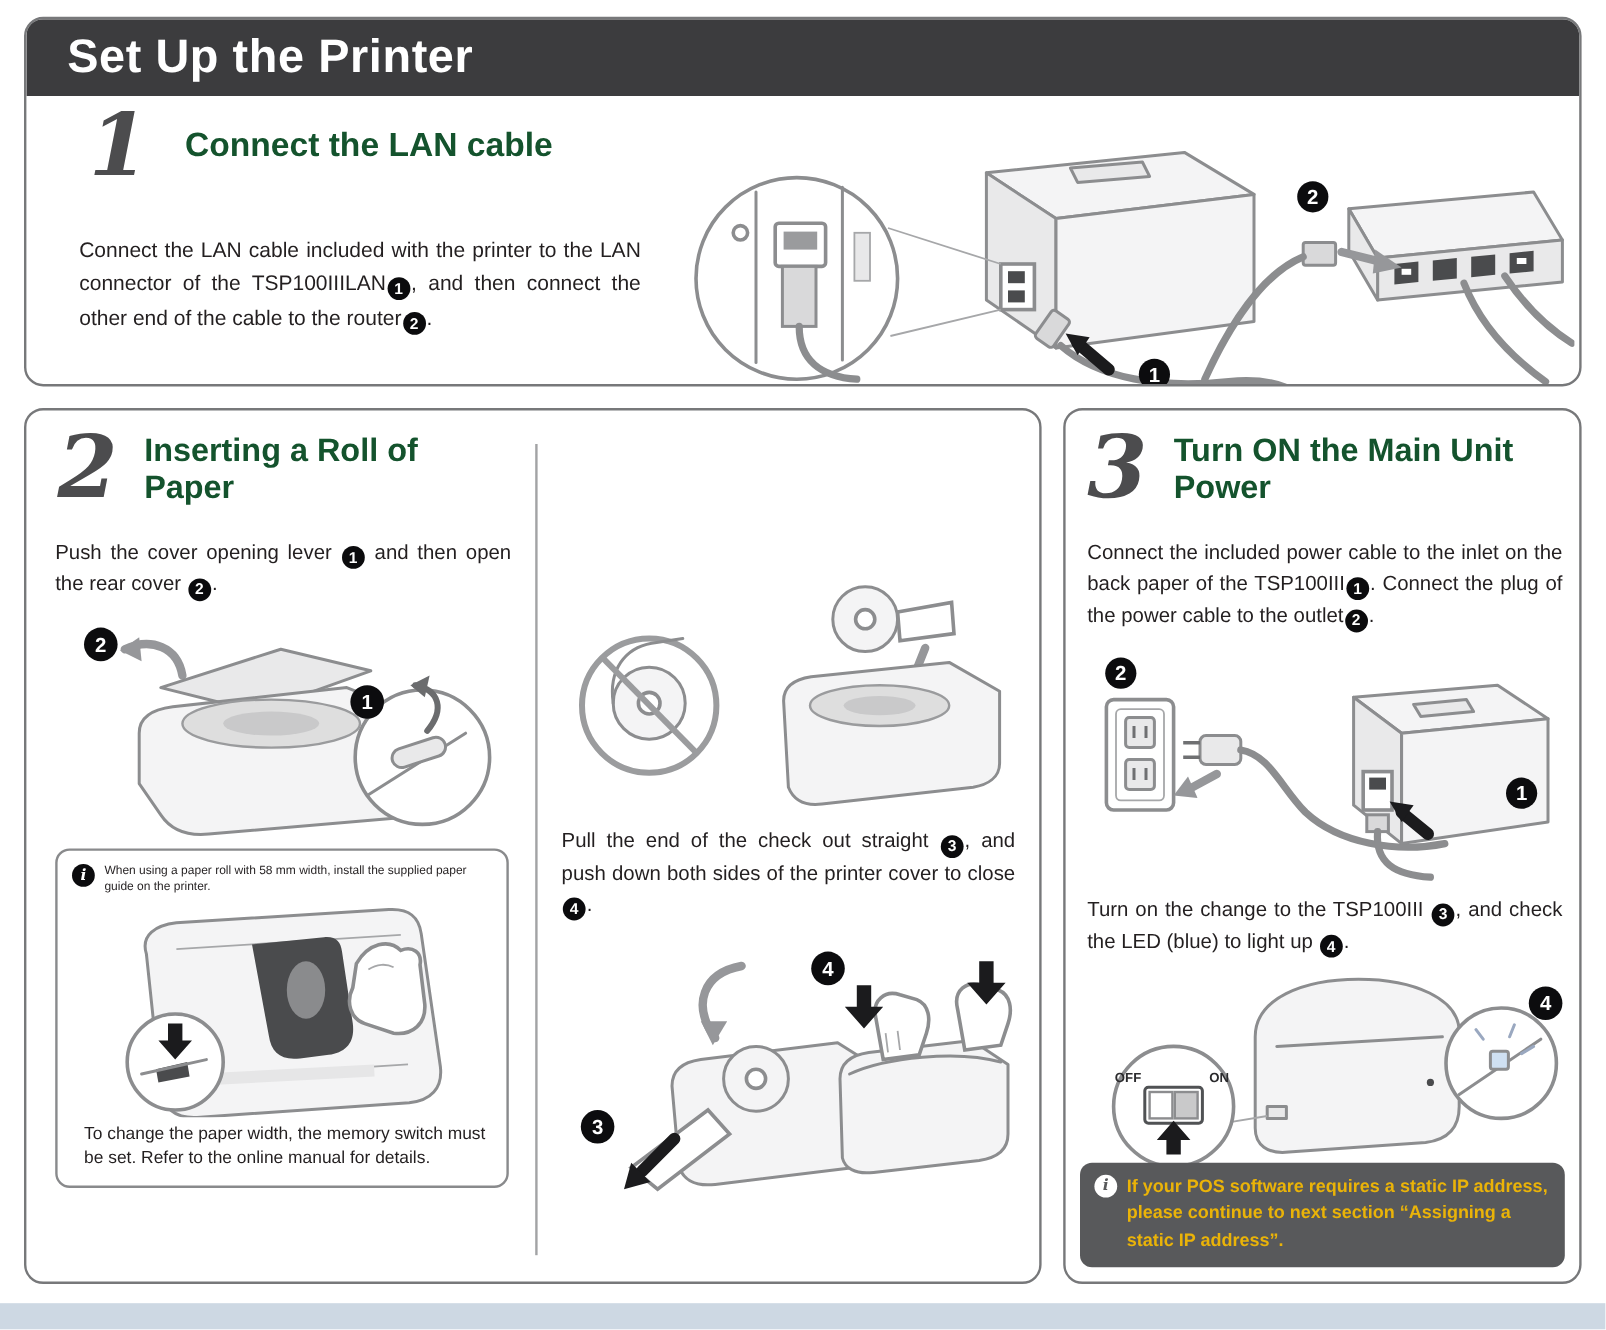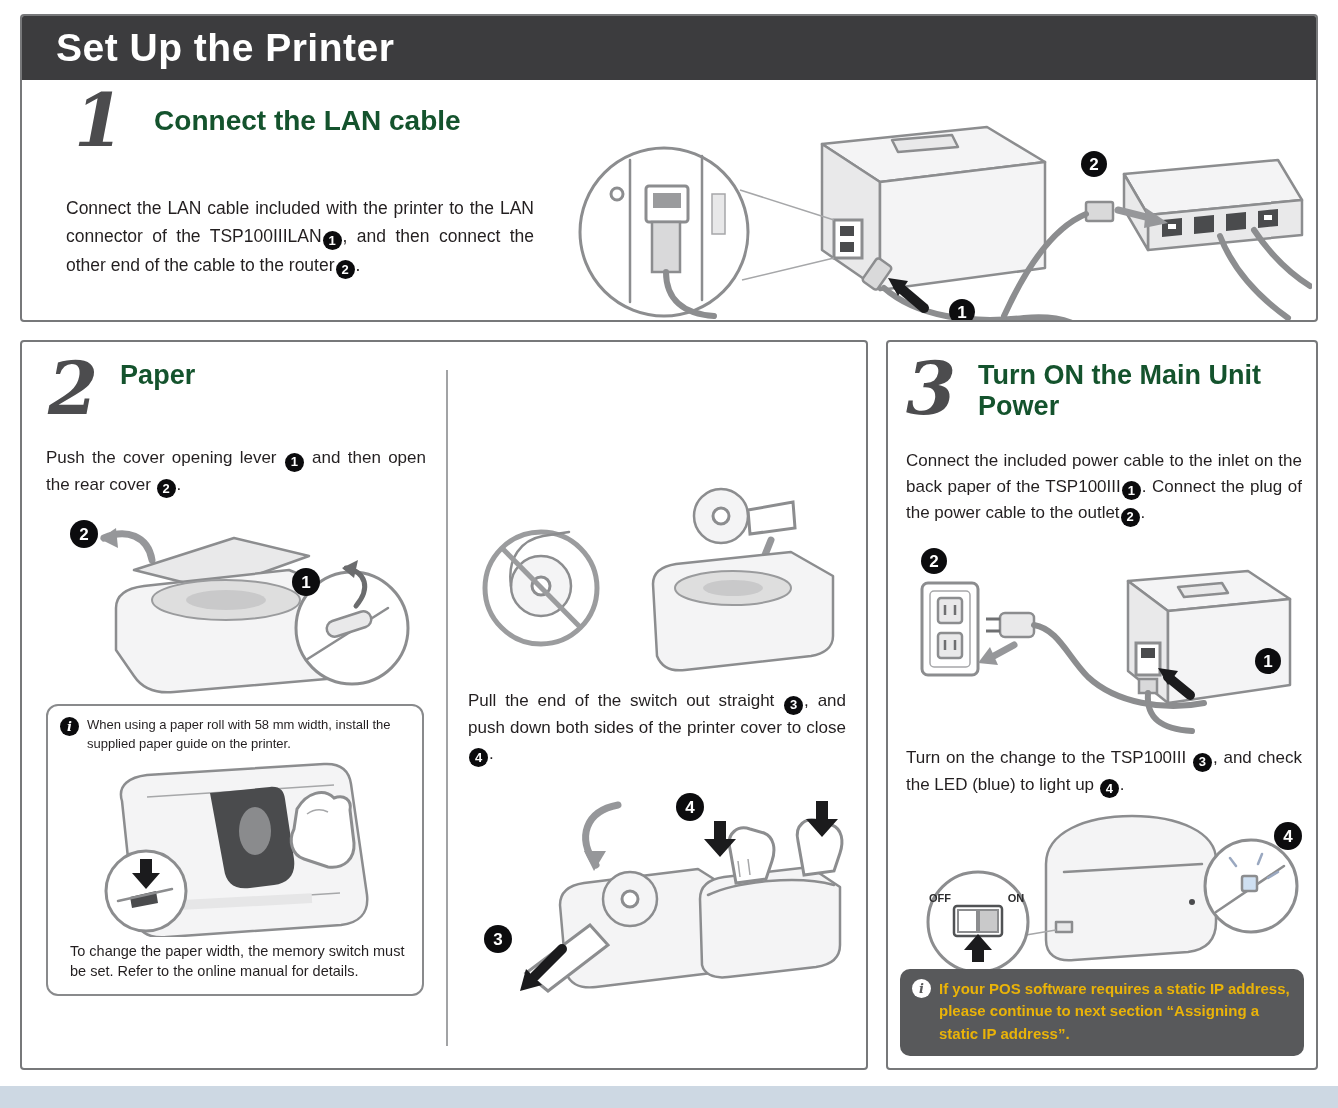--- a/index.html
+++ b/index.html
@@ -7,21 +7,21 @@
   body {
     background:#ffffff;
     font-family:"Liberation Sans", sans-serif;
     color:#231f20;
     position:relative;
     overflow:hidden;
   }
   .box {
     position:absolute;
     border:2.5px solid #77787a;
-    border-radius:4px;
+    border-radius:16px;
     background:#fff;
     overflow:hidden;
   }
   #box-top { left:20px; top:14px; width:1298px; height:308px; }
   #box-left { left:20px; top:340px; width:848px; height:730px; }
   #box-right { left:886px; top:340px; width:432px; height:730px; }
 
   .header-bar {
     height:64px; background:#3c3c3e;
     display:flex; align-items:center; padding-left:34px;
@@ -71,21 +71,21 @@
   }
   .note-head { display:flex; gap:8px; }
   .info-icon {
     flex:0 0 auto;
     width:19px; height:19px; border-radius:50%;
     background:#0b0b0d; color:#fff;
     display:inline-flex; align-items:center; justify-content:center;
     font-family:"DejaVu Serif", serif; font-style:italic; font-weight:bold; font-size:13px;
     margin-top:1px;
   }
-  .note-text { font-size:13px; line-height:1.4; }
+  .note-text { font-size:10px; line-height:1.4; }
   #illus3 { margin:6px auto 2px; display:block; }
   .note-footer { font-size:14.5px; line-height:1.42; padding:2px 4px 4px 10px; }
 
   .col2 .p1 { margin-bottom:4px; }
   #illus4 { margin:16px auto 6px; display:block; }
   .col2 .p2 { margin-top:10px; }
   #illus5 { margin:10px auto 0; display:block; }
 
   
   #box-right .inner { position:relative; height:100%; padding:16px 14px 0 18px; }
@@ -206,20 +206,21 @@
   </div>
 
   <div class="box" id="box-left">
     <div class="cols">
       <div class="divider"></div>
 
       <div class="col1">
         <div class="step-head">
           <span class="step-num">2</span>
           <div class="step-title">
+            <span>Inserting a Roll of</span>
             <span>Paper</span>
           </div>
         </div>
 
         <p class="body-text p1"><span>Push the cover opening lever </span><span class="cnum">1</span><span> and then open the rear cover </span><span class="cnum">2</span><span>.</span></p>
 
         <svg id="illus2" width="364" height="186" viewBox="0 0 364 186">
           <g>
             <circle class="mk" cx="30" cy="26" r="14"></circle>
             <text class="mktext" x="30" y="32">2</text>
@@ -295,21 +296,21 @@
           </g>
           <line class="gline" x1="300" y1="64" x2="288" y2="94"></line>
           <polygon class="garr" points="282,112 302,92 276,86"></polygon>
           <g>
             <path class="fillA" d="M182,108 C182,95 192,90 205,88 L320,76 L362,100 L362,160 C362,172 352,178 340,180 L214,194 C198,196 190,190 186,180 Z"></path>
             <ellipse class="fillC" cx="262" cy="112" rx="58" ry="17"></ellipse>
             <ellipse cx="262" cy="112" rx="30" ry="8" fill="#c9c9ca"></ellipse>
           </g>
         </svg>
 
-        <p class="body-text p2"><span>Pull the end of the switch out straight </span><span class="cnum">3</span><span>, and push down both sides of the printer cover to close </span><span class="cnum">4</span><span>.</span></p>
+        <p class="body-text p2"><span>Pull the end of the check out straight </span><span class="cnum">3</span><span>, and push down both sides of the printer cover to close </span><span class="cnum">4</span><span>.</span></p>
 
         <svg id="illus5" width="378" height="240" viewBox="0 0 378 240">
           <g>
             <path class="gline" d="M150,28 C118,34 108,60 128,88" stroke-width="6"></path>
             <polygon class="garr" points="126,94 116,74 138,74"></polygon>
             <ellipse class="fillC" cx="172" cy="118" rx="58" ry="16"></ellipse>
             <path class="fillA" d="M92,128 C92,114 102,108 116,106 L230,92 L268,116 L268,174 C268,188 258,194 244,196 L128,210 C110,212 102,206 98,196 Z"></path>
             <circle class="fillA" cx="162" cy="122" r="27"></circle>
             <circle class="white" cx="162" cy="122" r="8" stroke-width="2.5"></circle>
             <polygon class="white" points="122,148 58,196 80,214 140,168" stroke-width="2.5"></polygon>

